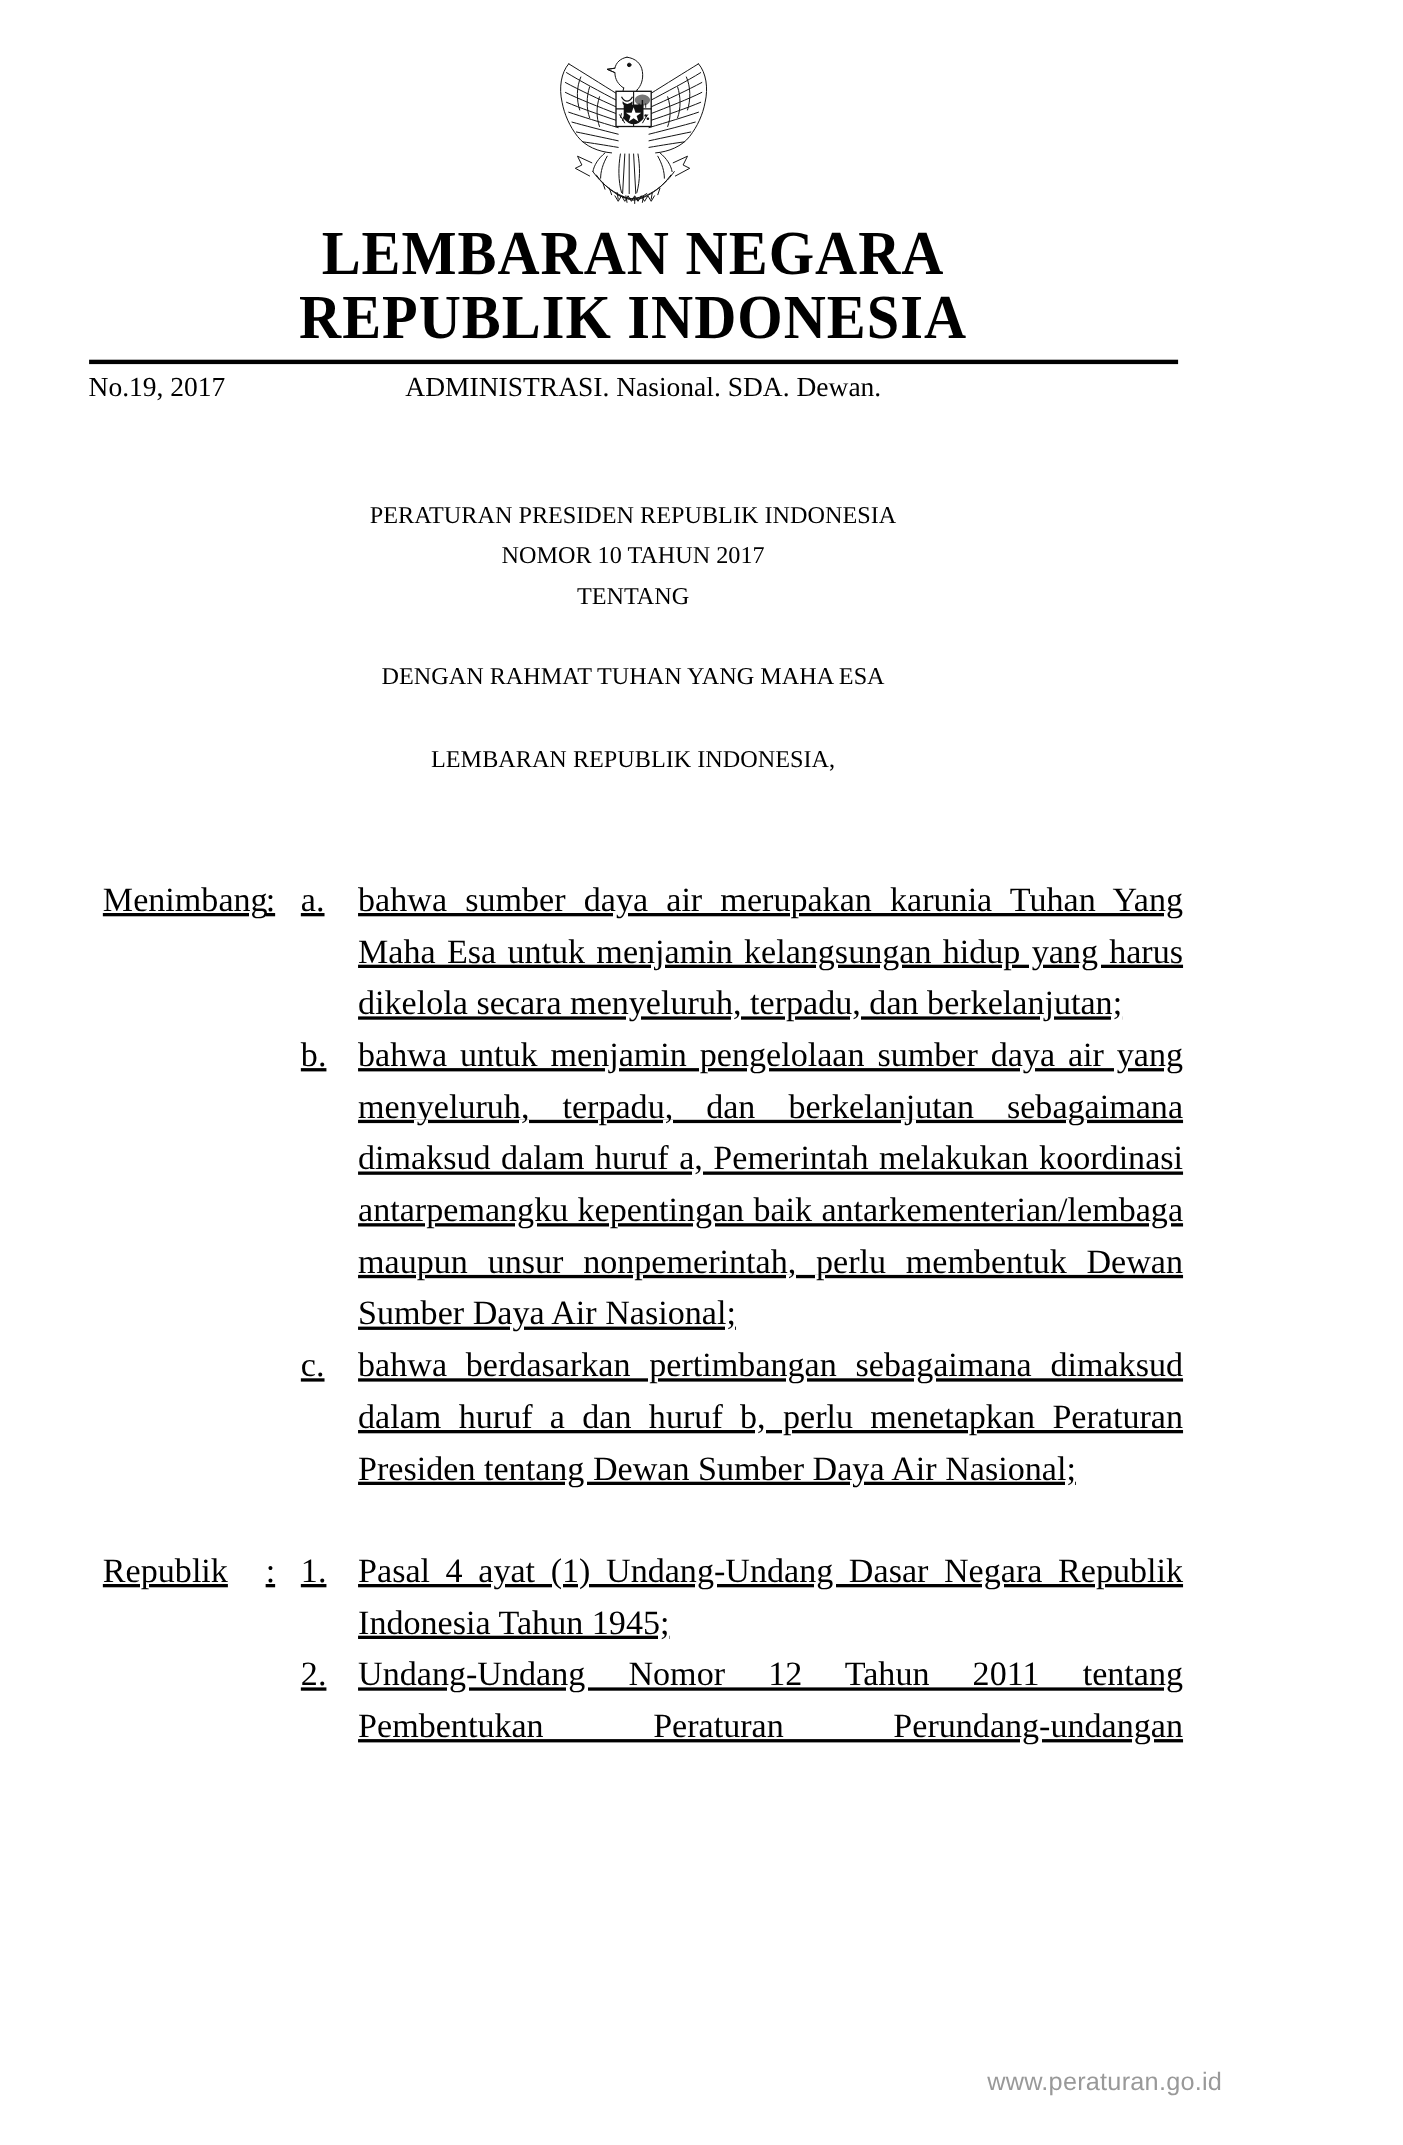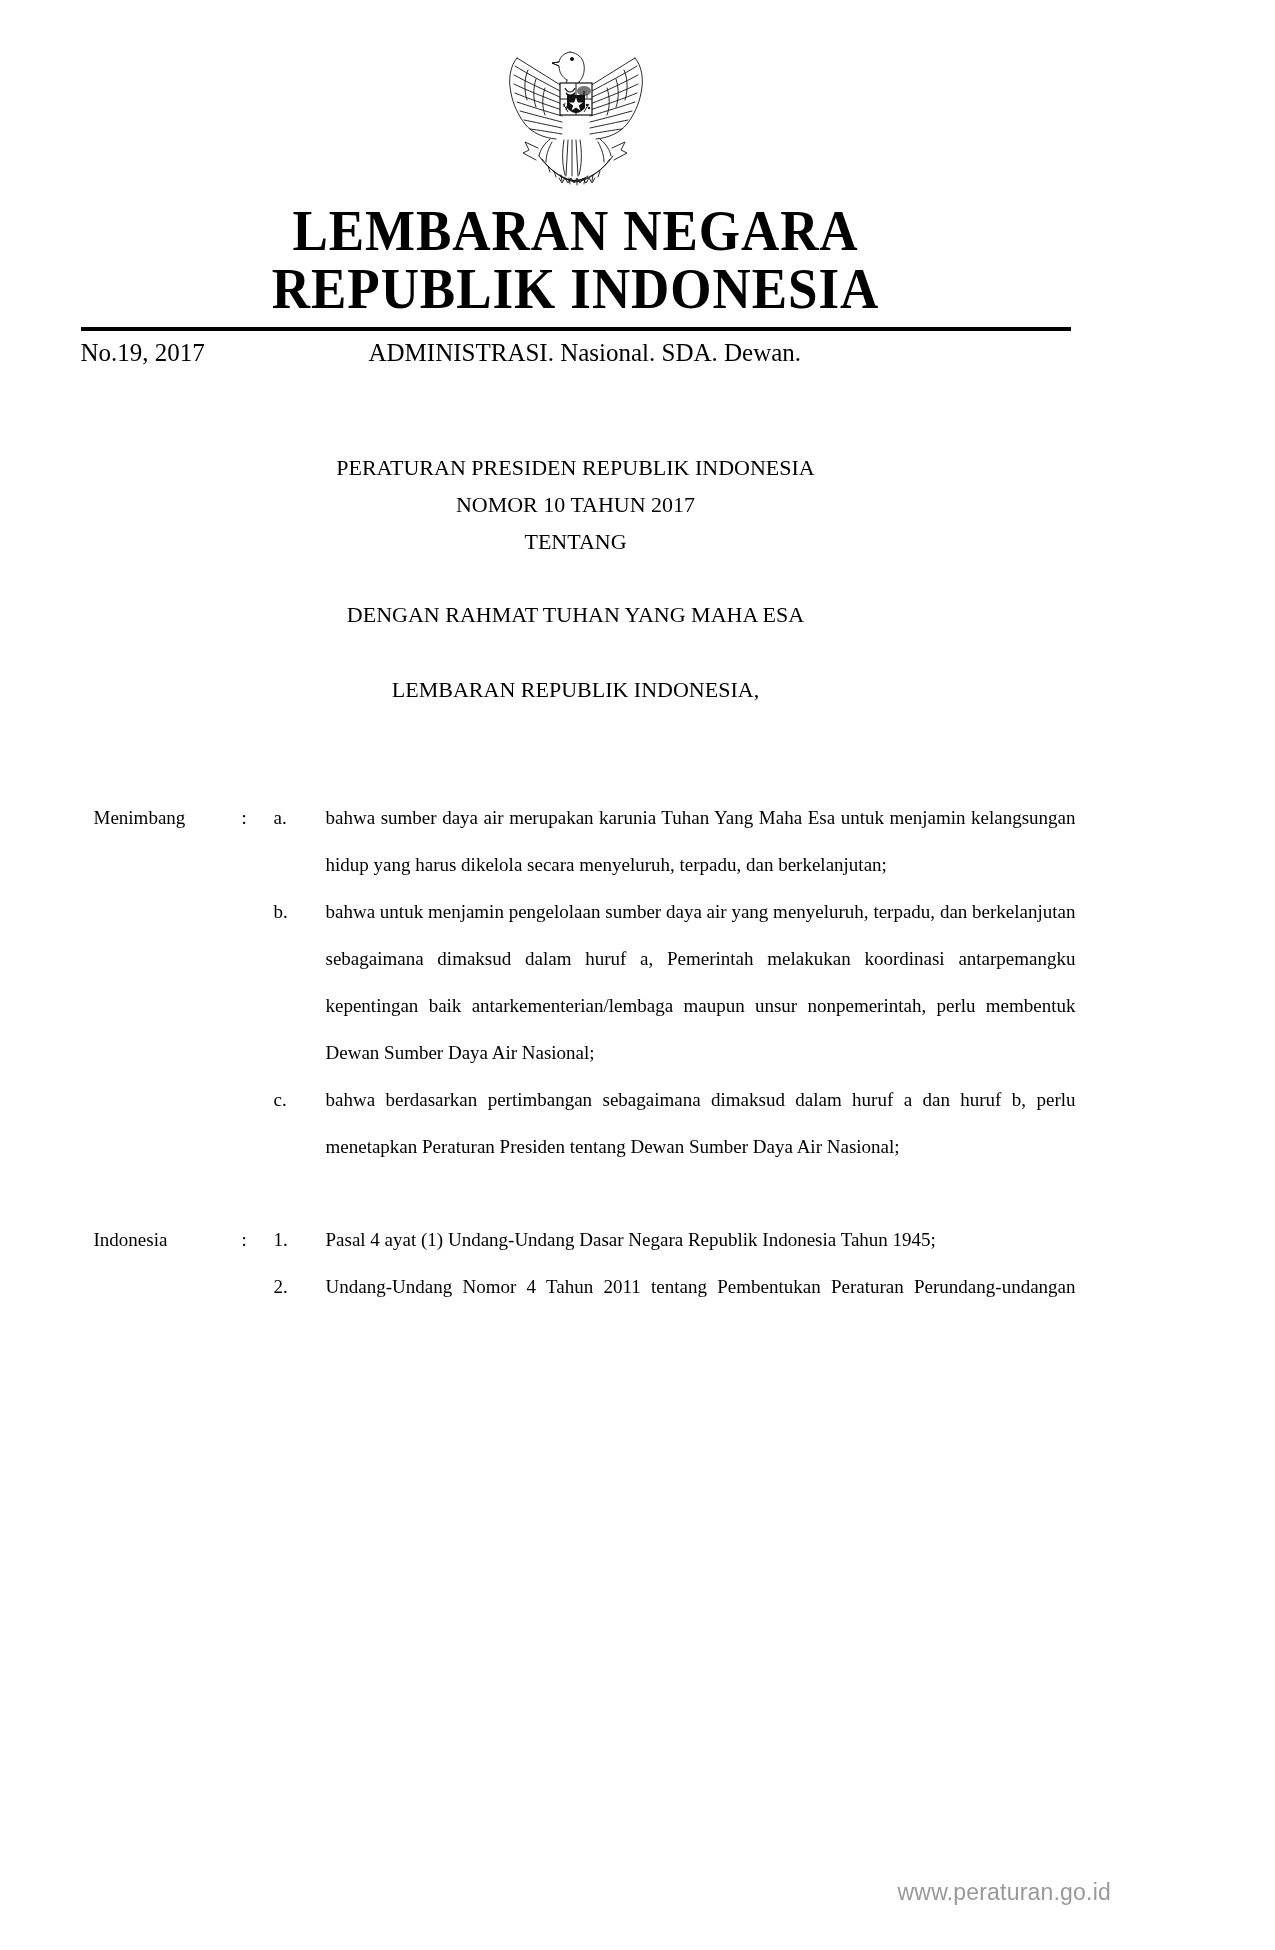--- a/index.html
+++ b/index.html
@@ -88,22 +88,23 @@
   }
   .spacer-md { height: 36px; }
   .spacer-lg { height: 38px; }
 
   
   .body-block {
     width: 1000px;
     margin: 0 auto;
     padding-left: 18px;
     box-sizing: border-box;
-    font-size: 19px;
+    font-size: 31px;
     line-height: 47px;
+    text-decoration: underline;
   }
 
   .clause {
     display: flex;
     align-items: flex-start;
   }
   .clause-label {
     width: 148px;
     flex: 0 0 148px;
     white-space: nowrap;
@@ -280,32 +281,32 @@
           <div class="item-marker">c.</div>
           <div class="item-text">bahwa berdasarkan pertimbangan sebagaimana dimaksud dalam huruf a dan huruf b, perlu menetapkan Peraturan Presiden tentang Dewan Sumber Daya Air Nasional;</div>
         </div>
 
       </div>
     </div>
 
     <div class="section-gap"></div>
 
     <div class="clause">
-      <div class="clause-label">Indonesia</div>
+      <div class="clause-label">Republik</div>
       <div class="clause-colon">:</div>
       <div class="clause-items">
 
         <div class="item">
           <div class="item-marker">1.</div>
           <div class="item-text">Pasal 4 ayat (1) Undang-Undang Dasar Negara Republik Indonesia Tahun 1945;</div>
         </div>
 
         <div class="item">
           <div class="item-marker">2.</div>
-          <div class="item-text force-justify">Undang-Undang Nomor 4 Tahun 2011 tentang Pembentukan Peraturan Perundang-undangan</div>
+          <div class="item-text force-justify">Undang-Undang Nomor 12 Tahun 2011 tentang Pembentukan Peraturan Perundang-undangan</div>
         </div>
 
       </div>
     </div>
 
   </div>
 
   <div class="footer-watermark">www.peraturan.go.id</div>
 
 </div>

